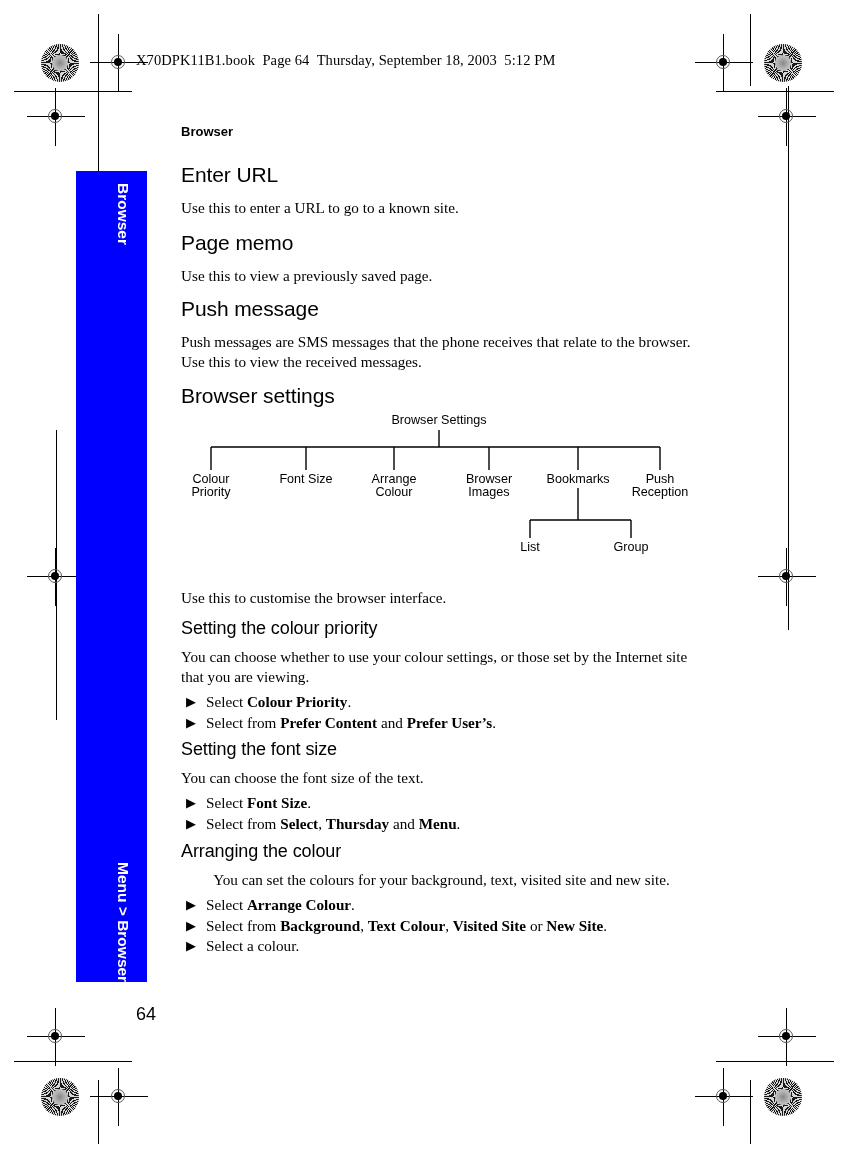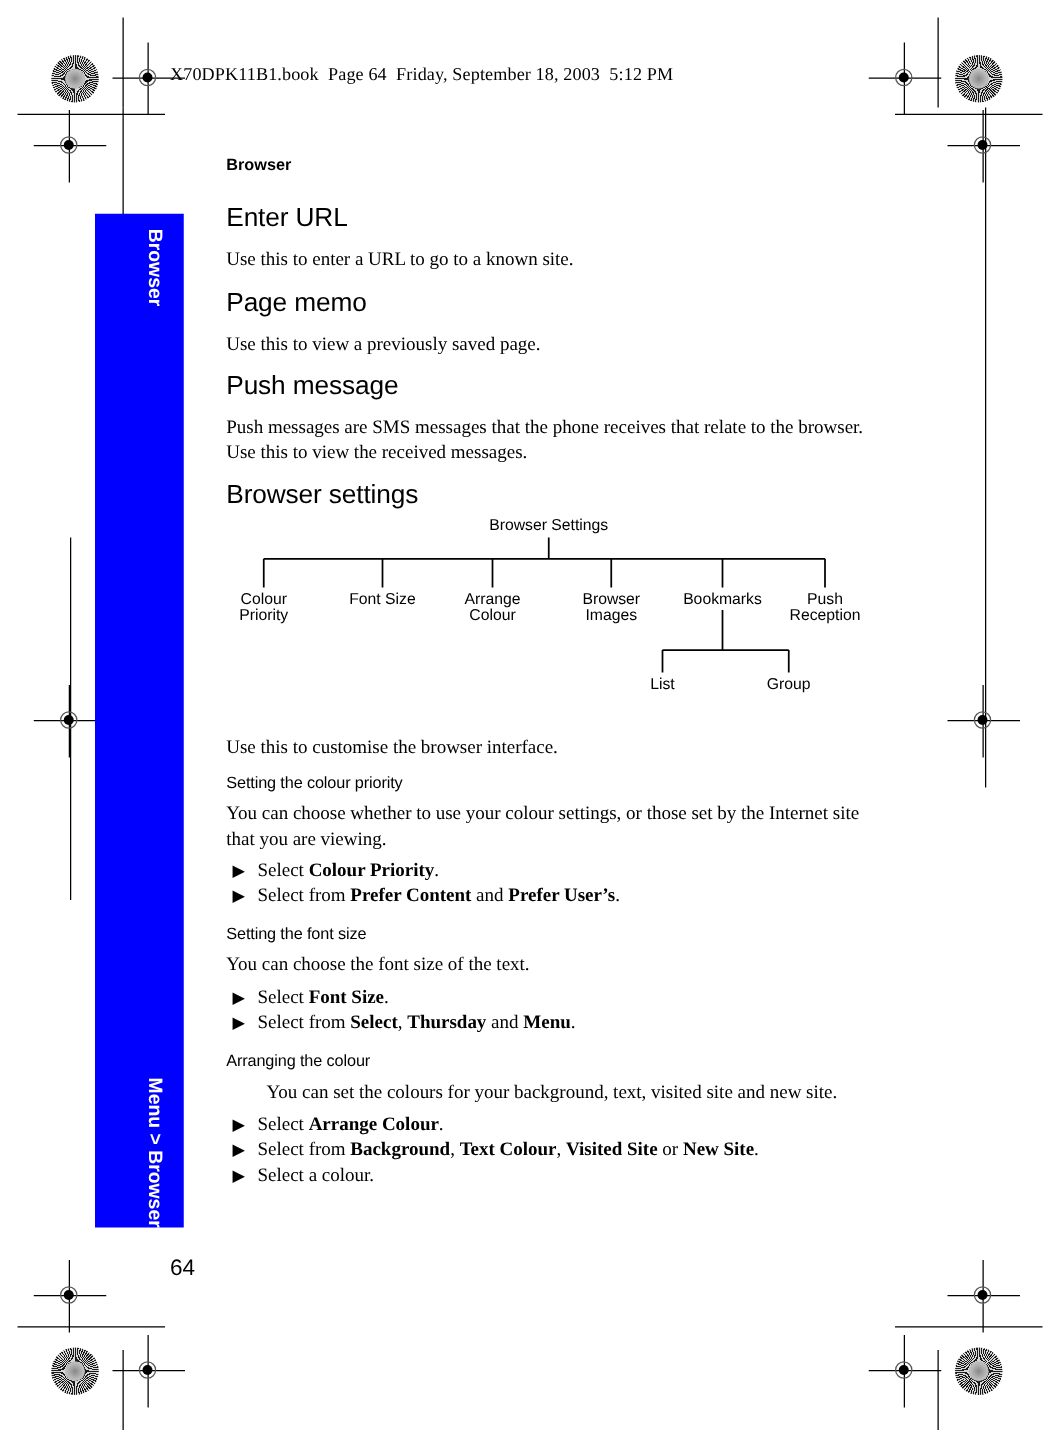--- a/index.html
+++ b/index.html
@@ -125,21 +125,21 @@
     font-family: "Liberation Sans", sans-serif;
     font-weight: normal;
     font-size: 21px;
     margin: 0;
     line-height: 1.05;
     letter-spacing: -0.1px;
   }
   h2.sub {
     font-family: "Liberation Sans", sans-serif;
     font-weight: normal;
-    font-size: 13px;
+    font-size: 18px;
     margin: 0;
     line-height: 1.1;
     letter-spacing: -0.1px;
   }
   p.body {
     font-family: "Liberation Serif", serif;
     font-size: 15.2px;
     line-height: 1.33;
     margin: 0;
     text-align: left;
@@ -265,21 +265,21 @@
       <div class="ring2"></div>
   </div>
   <div class="reg-target" style="left:709px; top:1082px;">
     <div class="hline"></div>
       <div class="vline"></div>
       <div class="ring"></div>
       <div class="ring2"></div>
   </div>
 </div>
 
-<div class="bookline">X70DPK11B1.book  Page 64  Friday, September 18, 2003  5:12 PM</div>
+<div class="bookline">X70DPK11B1.book  Page 64  Thursday, September 18, 2003  5:12 PM</div>
 
 <div class="sidetab"></div>
 <div class="sidetab-label top">Browser</div>
 <div class="sidetab-label bottom">Menu &gt; Browser</div>
 
 <div class="running-head">Browser</div>
 
 <div class="blk" style="top:164px; width:520px;">
   <h1 class="sect">Enter URL</h1>
   <p class="body" style="margin-top:12px;">Use this to enter a URL to go to a known site.</p>

